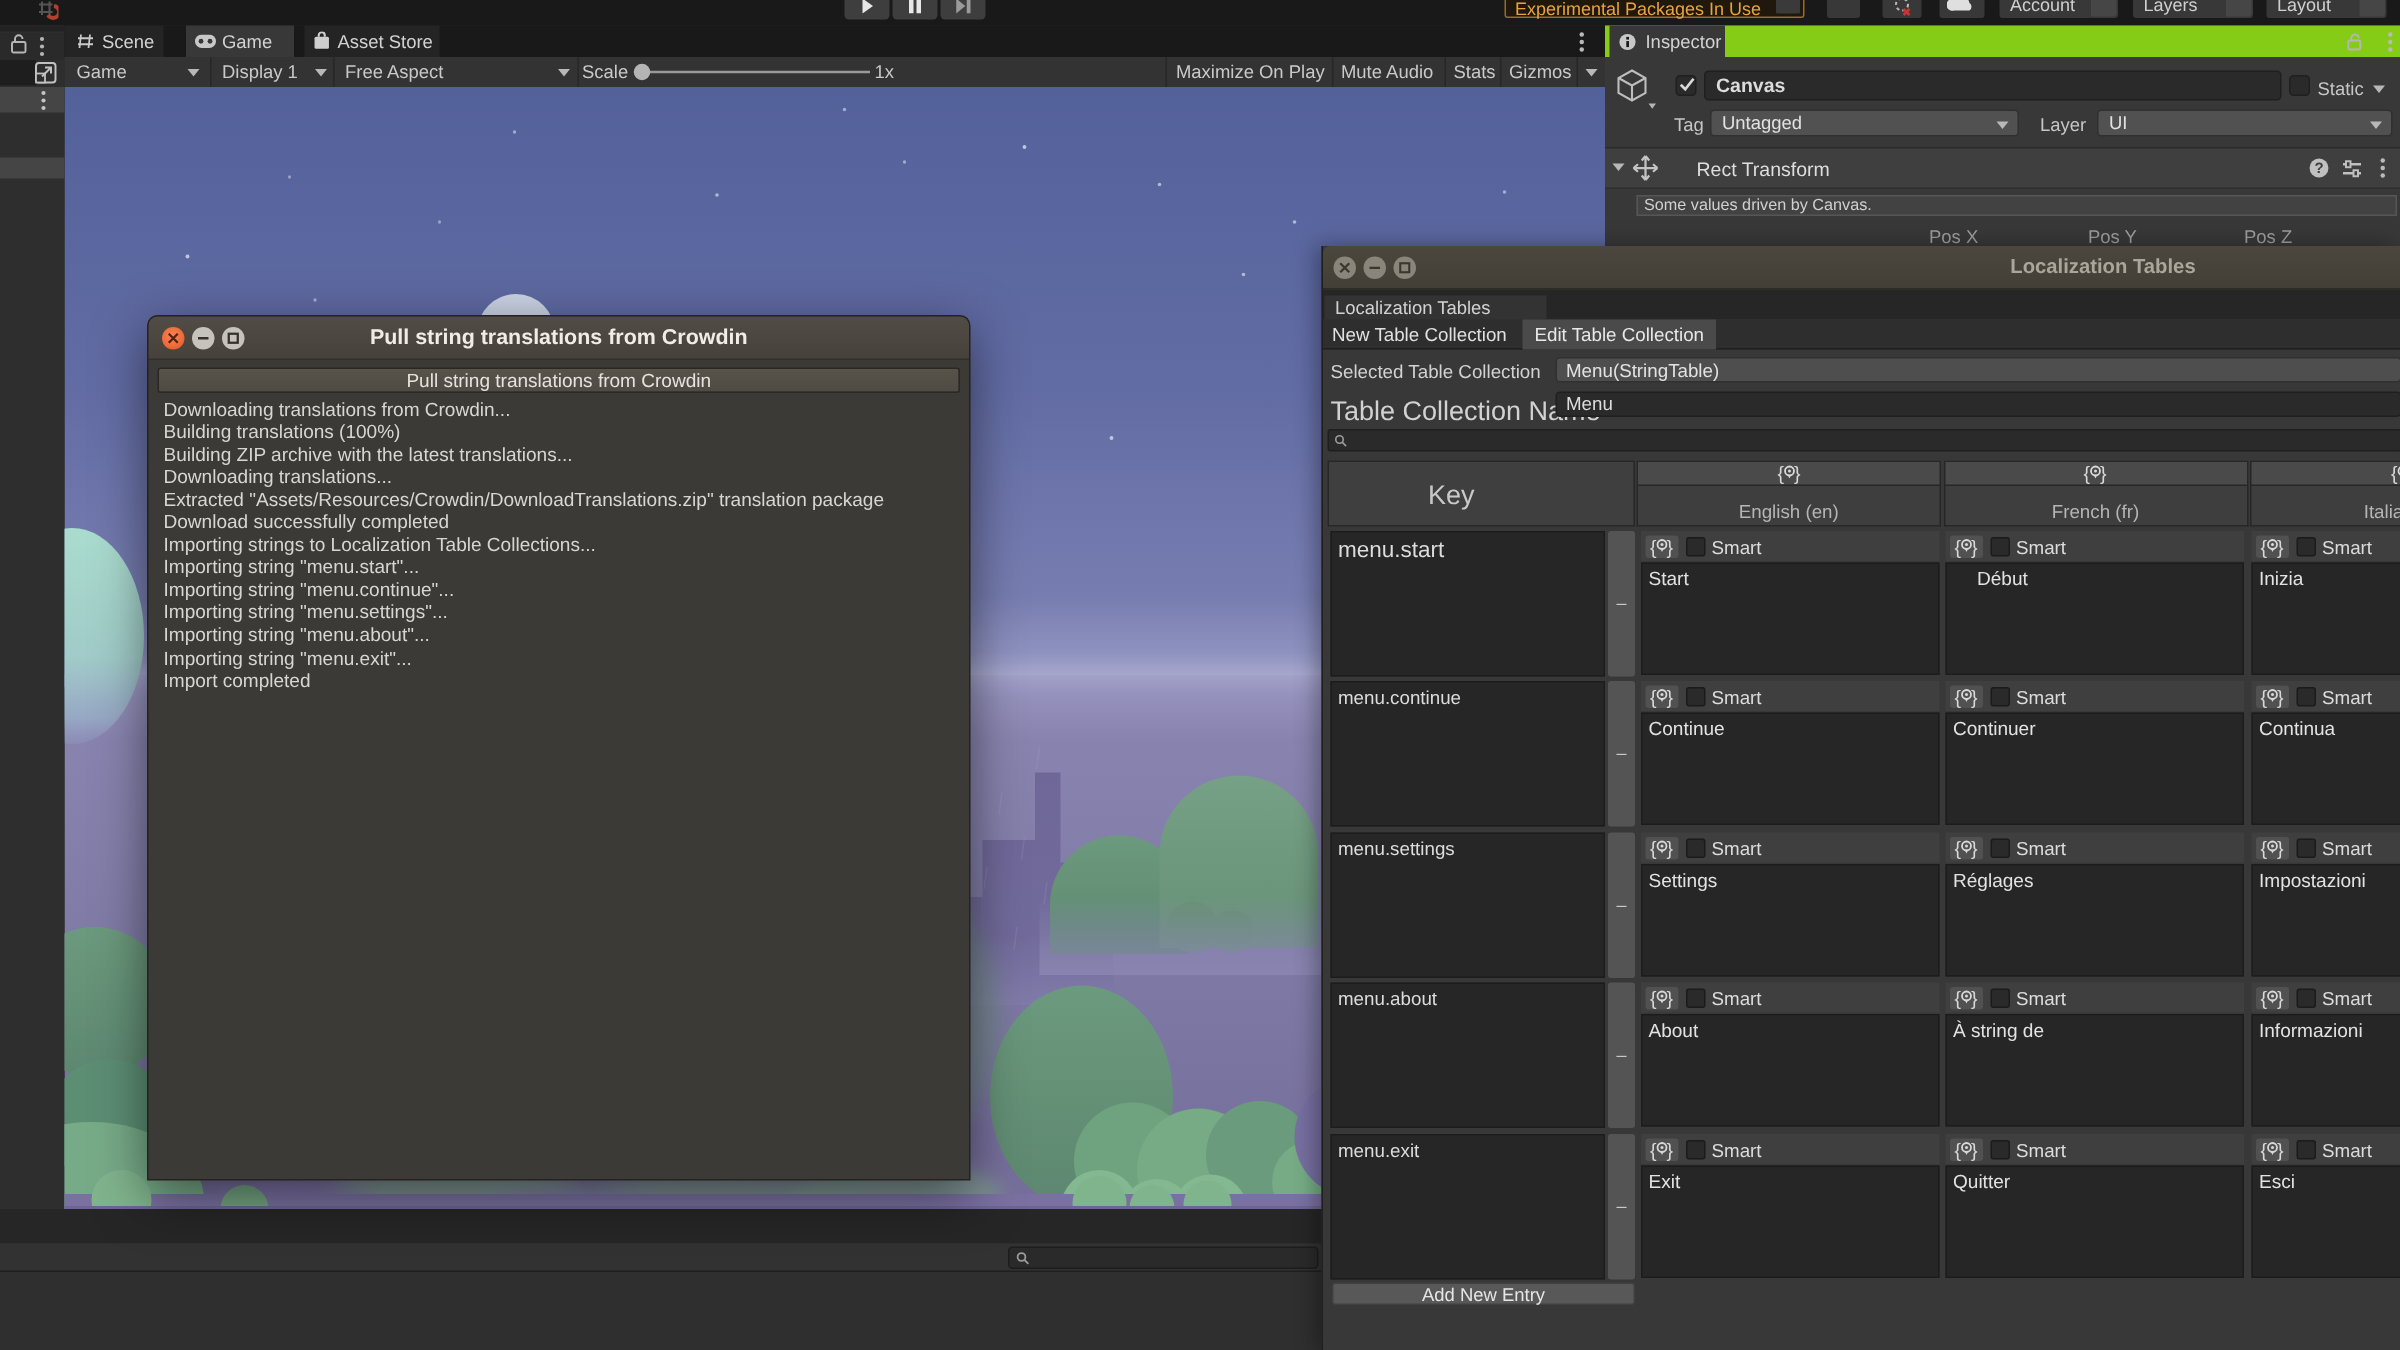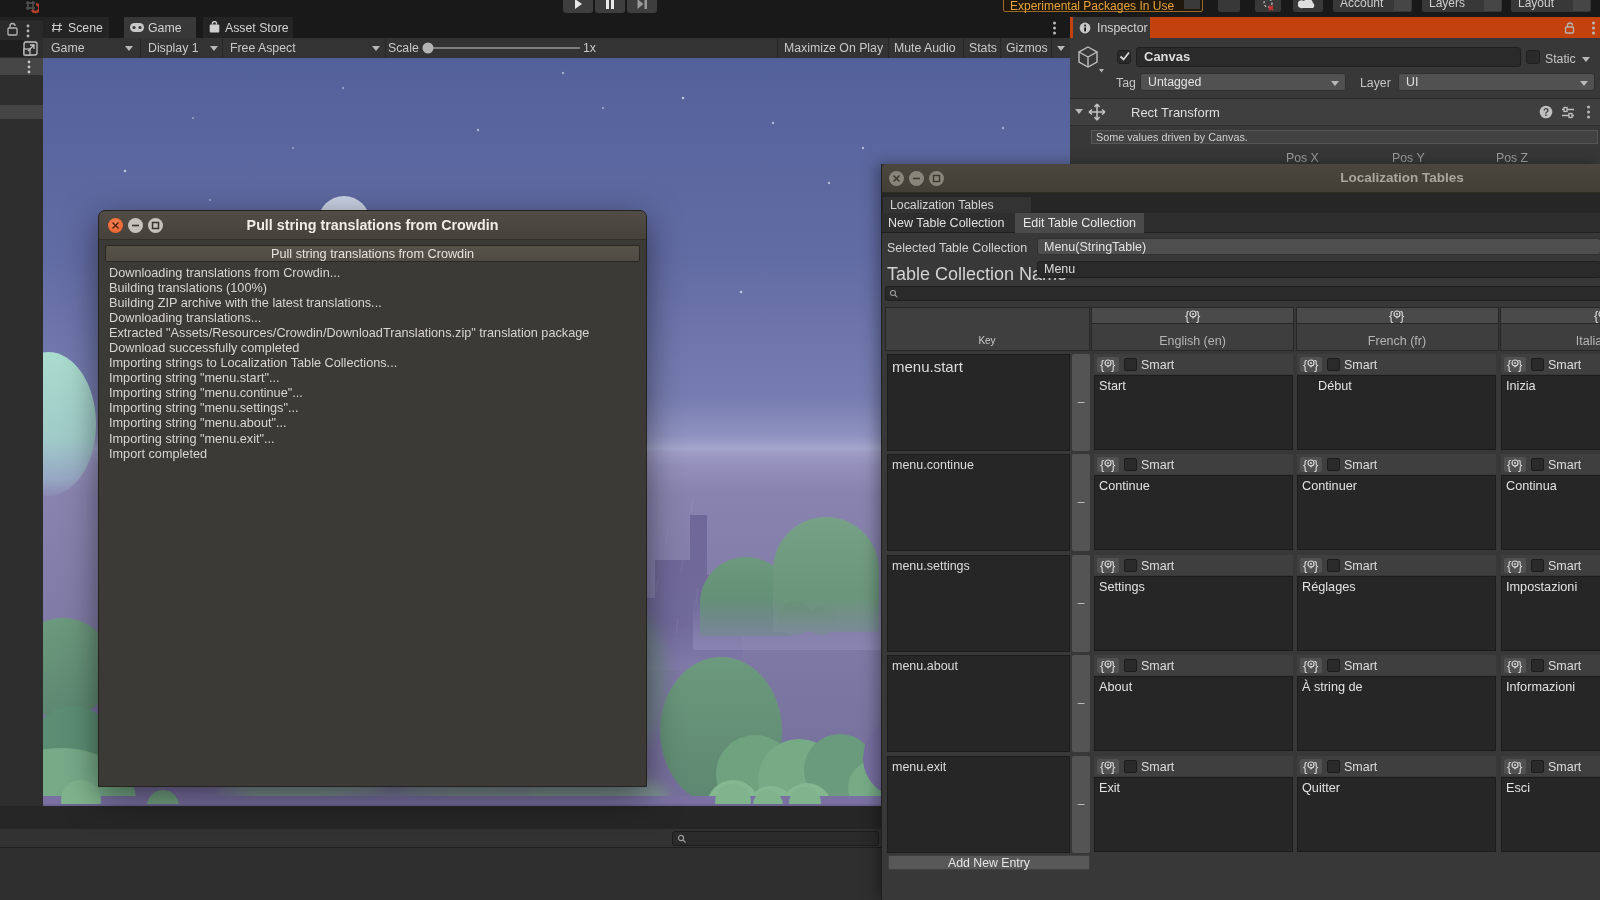--- a/index.html
+++ b/index.html
@@ -18,21 +18,21 @@
 #gamebar{left:43px;top:38px;width:1027px;height:20px;background:#333;color:#c9c9c9;font-size:12.3px;line-height:20px}
 .gbitem{position:absolute;top:0;height:20px}
 .gsep{position:absolute;top:0;height:20px;width:1px;background:#272727}
 .caret{display:inline-block;width:0;height:0;border-left:4px solid transparent;border-right:4px solid transparent;border-top:5px solid #b8b8b8;vertical-align:middle}
 #gamesvg{left:43px;top:58px}
 #bottompanel{left:0;top:806px;width:882px;height:94px;background:#2f2f2f}
 #bp1{left:0;top:0;width:882px;height:23px;background:#262626}
 #bp2{left:0;top:23px;width:882px;height:19px;background:#323232;border-bottom:1px solid #1f1f1f}
 #bpsearch{left:672px;top:25px;width:207px;height:15px;background:#2a2a2a;border:1px solid #1d1d1d;border-radius:3px}
 #inspector{left:1070px;top:17px;width:530px;height:883px;background:#383838}
-#insp-tabs{left:0;top:0;width:530px;height:21px;background:#c2410c}
+#insp-tabs{left:0;top:0;width:530px;height:21px;background:#84cc16}
 .ifield{position:absolute;background:#2a2a2a;border:1px solid #1f1f1f;border-radius:3px;color:#dcdcdc;font-size:12.3px}
 .ipopup{position:absolute;background:#515151;border:1px solid #303030;border-radius:3px;color:#e2e2e2;font-size:12.3px}
 .ilabel{position:absolute;color:#c6c6c6;font-size:12.3px}
 #locwin{left:881px;top:164px;width:719px;height:736px;background:#383838;border-left:1px solid #211f1c;box-shadow:-4px 0 14px rgba(0,0,0,.35)}
 #loctitle{left:0;top:0;width:719px;height:29px;background:linear-gradient(#4b473f,#433f37);border-radius:5px 0 0 0;border-bottom:1px solid #2e2b25}
 .wbtn{position:absolute;top:7px;width:15px;height:15px;border-radius:50%}
 #loctab-row{left:0;top:29px;width:719px;height:20px;background:#262626}
 .cell-dark{position:absolute;background:#262626;border:1px solid #1c1c1c}
 .strip{position:absolute;background:#3f3f3f}
 .smartlbl{color:#dcdcdc;font-size:12.5px}
@@ -382,21 +382,21 @@
   <div class="ipopup" style="left:155px;top:74px;width:564px;height:17px;line-height:16px;padding-left:6px;font-size:12.5px;background:#4e4e4e">Menu(StringTable)</div>
   <div class="ilabel" style="left:5px;top:100px;font-size:18px;color:#d2d2d2">Table Collection Name</div>
   <div class="ifield" style="left:155px;top:97px;width:564px;height:17px;line-height:15px;padding-left:6px;font-size:12.5px">Menu</div>
   <div class="ifield" style="left:3px;top:122px;width:716px;height:15px;border-radius:2px">
       <svg width="10" height="10" style="position:absolute;left:3px;top:2px">
         <circle cx="4" cy="4" r="2.5" fill="none" stroke="#9a9a9a" stroke-width="1.1"></circle>
         <line x1="5.8" y1="5.8" x2="8.4" y2="8.4" stroke="#9a9a9a" stroke-width="1.1"></line>
       </svg>
     </div>
   <div class="abs" style="left:3px;top:143px;width:205px;height:44px;background:#3f3f3f;border:1px solid #272727"></div>
-  <div class="abs" style="left:70px;top:171px;width:70px;text-align:center;font-size:10px;color:#c9c9c9">Key</div>
+  <div class="abs" style="left:70px;top:156px;width:70px;font-size:18px;color:#c9c9c9">Key</div>
   <div class="abs" style="left:209px;top:143px;width:203px;height:17px;background:#4a4a4a;border:1px solid #272727"></div>
   <svg width="18" height="15" style="position:absolute;left:301.5px;top:144px">
       <text x="1" y="12" font-size="13" fill="#d8d8d8" font-family="Liberation Sans">{</text>
       <text x="12" y="12" font-size="13" fill="#d8d8d8" font-family="Liberation Sans">}</text>
       <circle cx="9" cy="6" r="3" fill="none" stroke="#d8d8d8" stroke-width="1.2"></circle>
       <circle cx="9" cy="6" r="1" fill="#d8d8d8"></circle>
       <path d="M7.8 8.5 L9 11 L10.2 8.5" fill="#d8d8d8"></path>
     </svg>
   <div class="abs" style="left:209px;top:160px;width:203px;height:27px;background:#3e3e3e;border:1px solid #272727;border-top:none"></div>
   <div class="abs" style="left:209px;top:170px;width:203px;text-align:center;font-size:12.5px;color:#b5b5b5;overflow:hidden;height:16px">English (en)</div>

